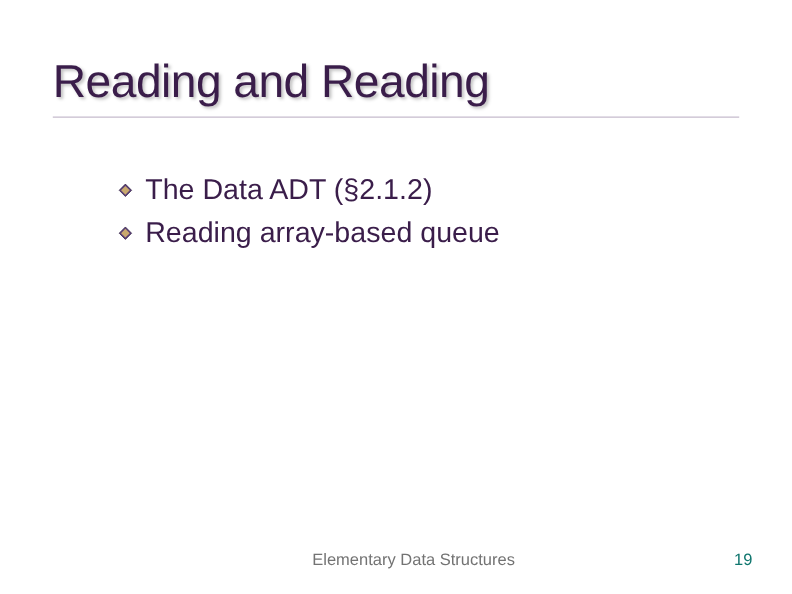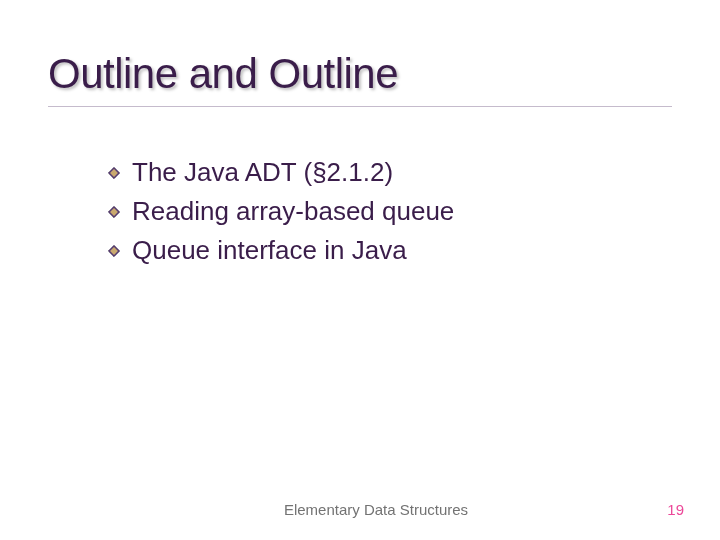--- a/index.html
+++ b/index.html
@@ -60,59 +60,50 @@
       font-family: Arial, sans-serif;
       font-size: 15px;
       color: #737373;
     }
     .page-num {
       position: absolute;
       bottom: 22px;
       right: 36px;
       font-family: Arial, sans-serif;
       font-size: 15px;
-      color: #ec4899;
+      color: #0f766e;
     }
   </style>
 </head>
 <body>
 
 <div class="slide">
-  <h1 class="title">Outline and Outline</h1>
+  <h1 class="title">Reading and Reading</h1>
 
   <div class="bullets">
 
     <div class="bullet-item">
       <span class="bullet-icon">
         <svg viewBox="0 0 16 16" width="16" height="16">
           <rect x="4" y="4" width="8" height="8" transform="rotate(45 8 8)" fill="#5a3d7a" stroke="#2a1a3a" stroke-width="0.6"></rect>
           <rect x="5.2" y="5.2" width="5.6" height="5.6" transform="rotate(45 8 8)" fill="#c9a96e"></rect>
         </svg>
       </span>
-      <span class="bullet-text">The Java ADT (§2.1.2)</span>
+      <span class="bullet-text">The Data ADT (§2.1.2)</span>
     </div>
 
 
     <div class="bullet-item">
       <span class="bullet-icon">
         <svg viewBox="0 0 16 16" width="16" height="16">
           <rect x="4" y="4" width="8" height="8" transform="rotate(45 8 8)" fill="#5a3d7a" stroke="#2a1a3a" stroke-width="0.6"></rect>
           <rect x="5.2" y="5.2" width="5.6" height="5.6" transform="rotate(45 8 8)" fill="#c9a96e"></rect>
         </svg>
       </span>
       <span class="bullet-text">Reading array-based queue</span>
     </div>
 
-    <div class="bullet-item">
-      <span class="bullet-icon">
-        <svg viewBox="0 0 16 16" width="16" height="16">
-          <rect x="4" y="4" width="8" height="8" transform="rotate(45 8 8)" fill="#5a3d7a" stroke="#2a1a3a" stroke-width="0.6"></rect>
-          <rect x="5.2" y="5.2" width="5.6" height="5.6" transform="rotate(45 8 8)" fill="#c9a96e"></rect>
-        </svg>
-      </span>
-      <span class="bullet-text">Queue interface in Java</span>
-    </div>
 
   </div>
 
   <div class="footer">Elementary Data Structures</div>
   <div class="page-num">19</div>
 </div>
 
 </body></html>

